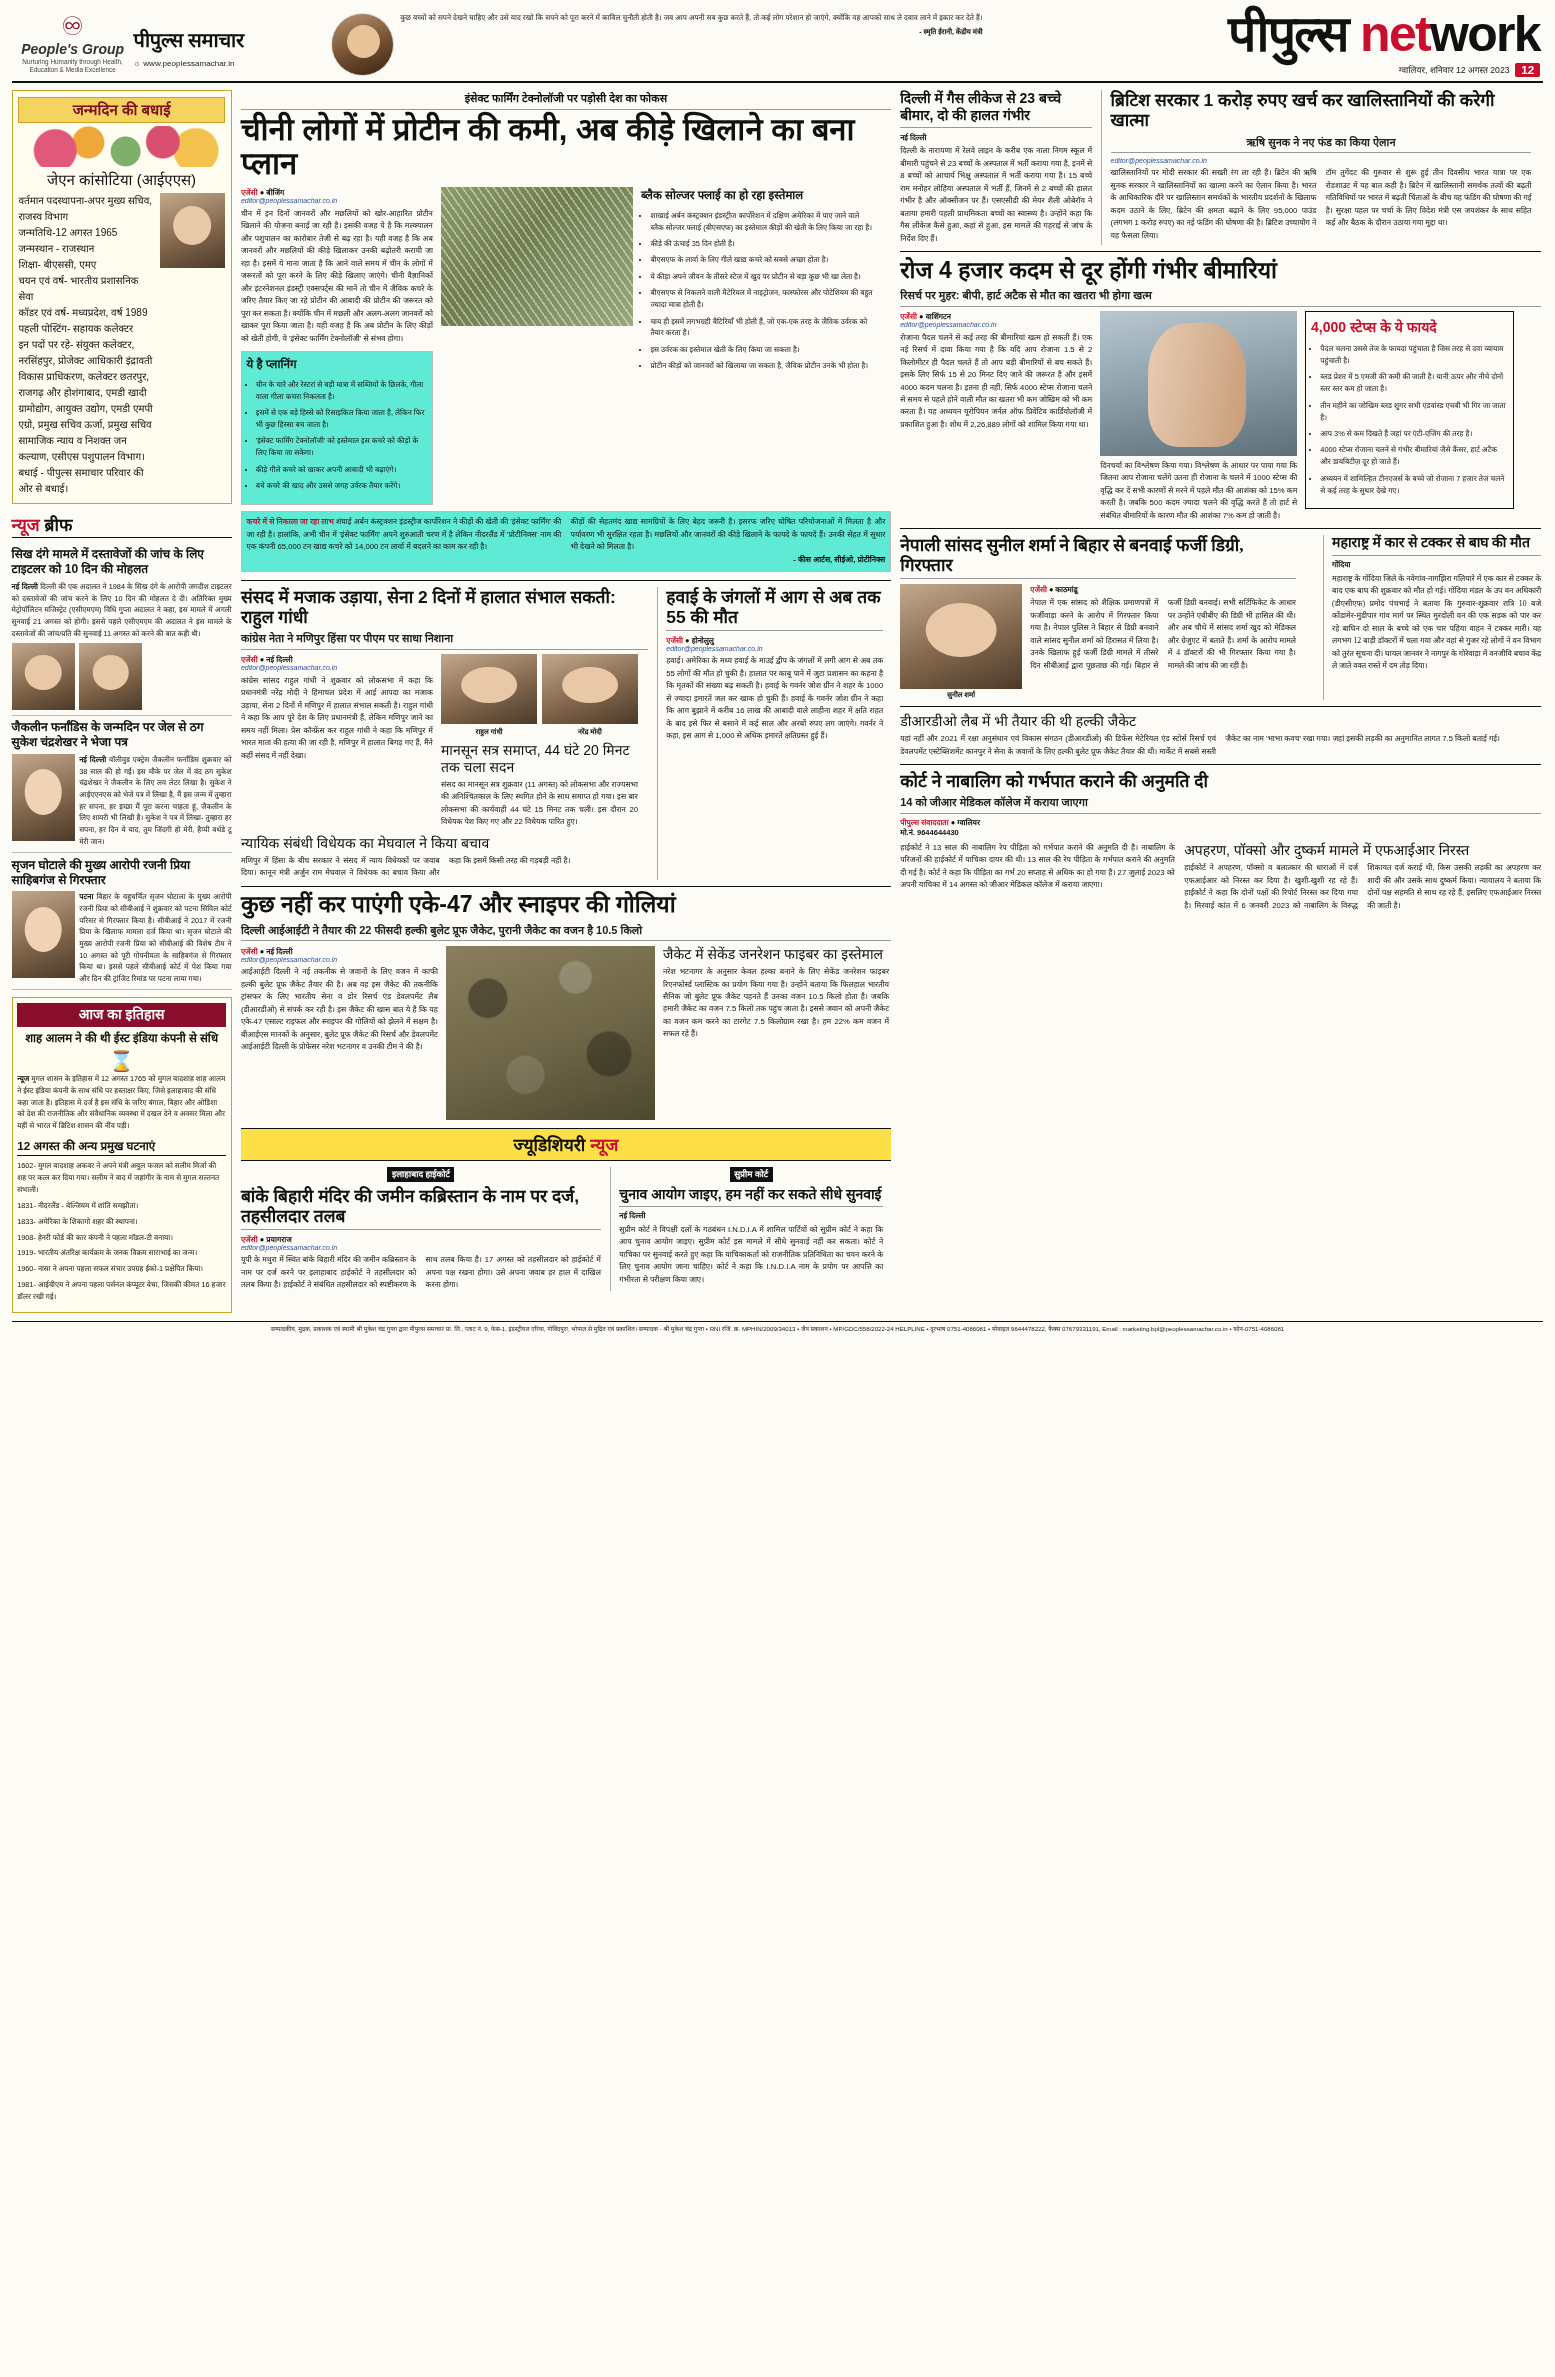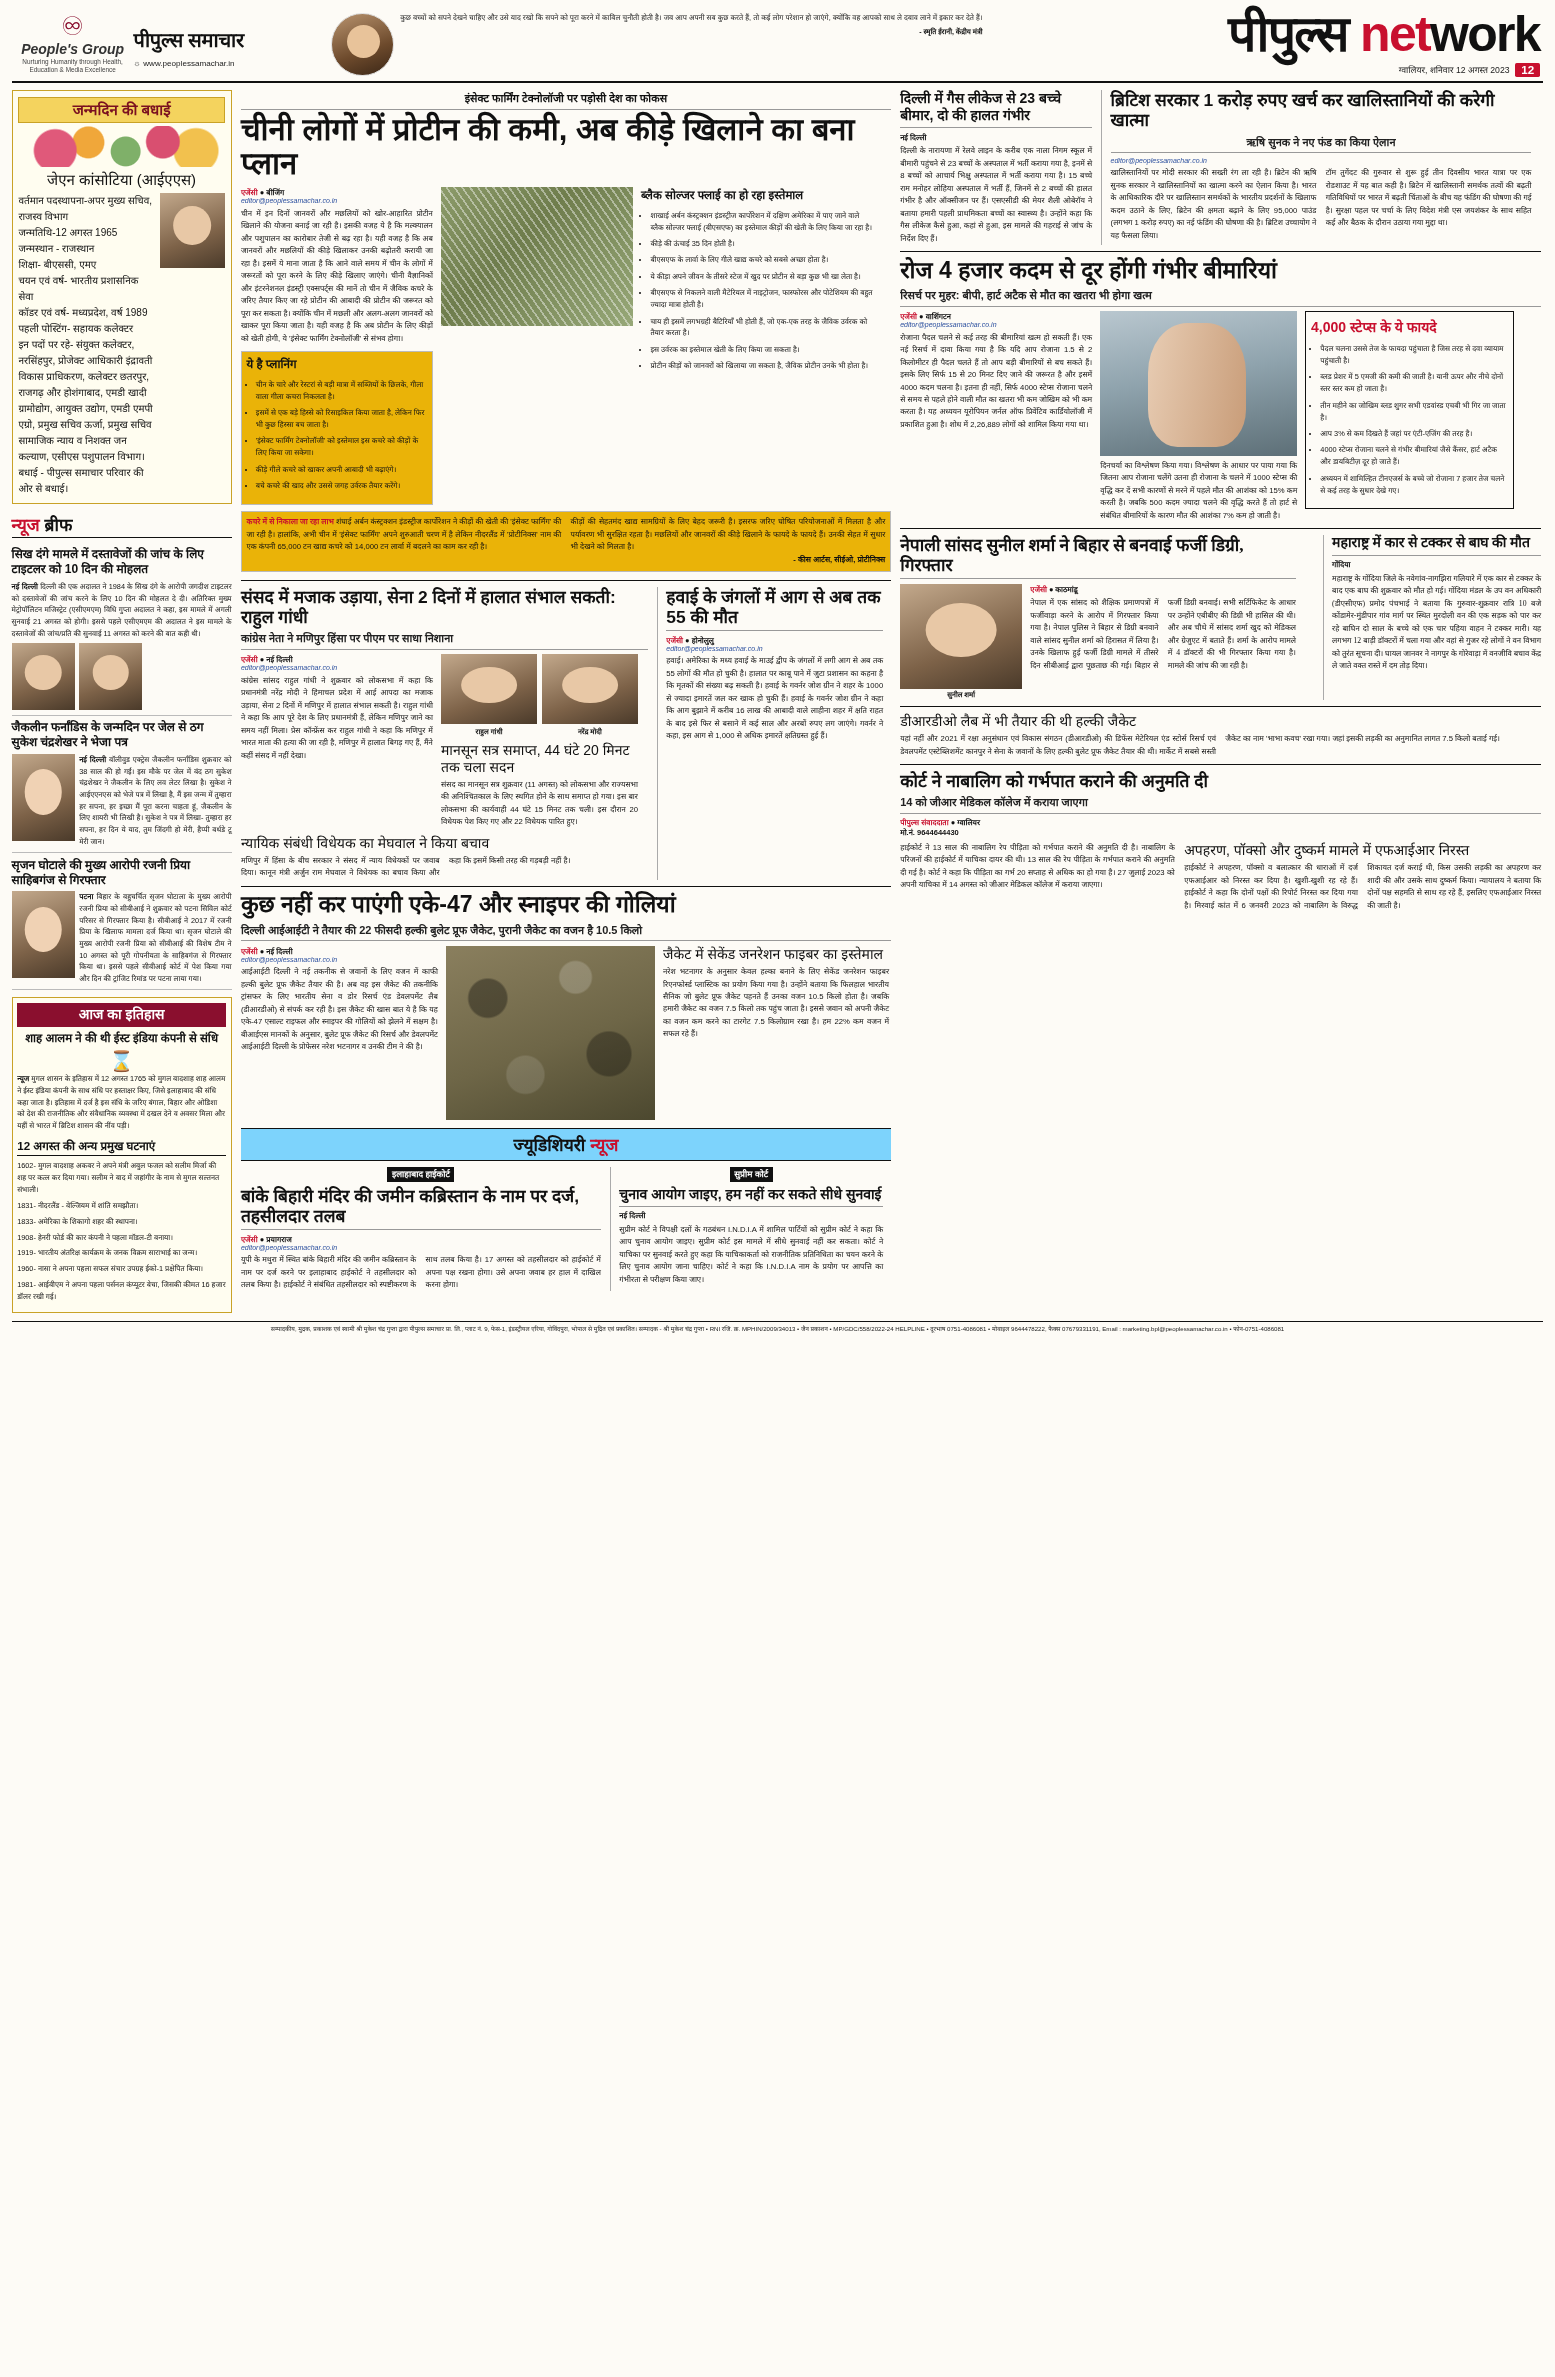--- a/index.html
+++ b/index.html
@@ -151,25 +151,25 @@
   .hist-box { border:0.6px solid #c9a227; background:#fffdf0; padding:4.6px; margin-top:7px;}
   .hourglass { text-align:center; font-size:20px; color:#8a0f2e; }
   .hist-sub { font-size:11.6px; font-weight:bold; text-align:center; margin:3.5px 0;}
   .hist-list { font-size:7.3px; line-height:1.62; }
   .hist-list div { margin-bottom:4.1px; }
   .hist-title2 { font-size:11.6px; font-weight:bold; border-bottom:1.2px solid #111; padding-bottom:1.7px; margin:5.8px 0 4.6px;}
   
   .story { margin-bottom:8.1px; }
   .bullets { font-size:7.4px; line-height:1.6; }
   .bullets li { margin-bottom:4.6px; }
-  .box-grey { background:#eab308; border:0.6px solid #bbb; padding:4.6px; }
+  .box-grey { background:#5eead4; border:0.6px solid #bbb; padding:4.6px; }
   .box-head { font-size:11.6px; font-weight:bold; margin-bottom:2.9px;}
   .tag-red { color:#c8102e; font-weight:bold;}
   .judic-band {
-    background:#7dd3fc; border-top:1.2px solid #111; border-bottom:1.2px solid #111;
+    background:#fde047; border-top:1.2px solid #111; border-bottom:1.2px solid #111;
     text-align:center; padding:3.5px; font-size:17.4px; font-weight:bold;
   }
   .judic-band .red { color:#c8102e; }
   .court-tag {
     background:#111; color:#fff; font-size:8.7px; font-weight:bold; text-align:center;
     padding:1.7px 4.6px; display:inline-block;
   }
   
   .fact-box { border:0.6px solid #111; padding:4.6px; }
   .fact-head { font-size:14px; font-weight:bold; color:#c8102e; margin-bottom:3.5px;}

